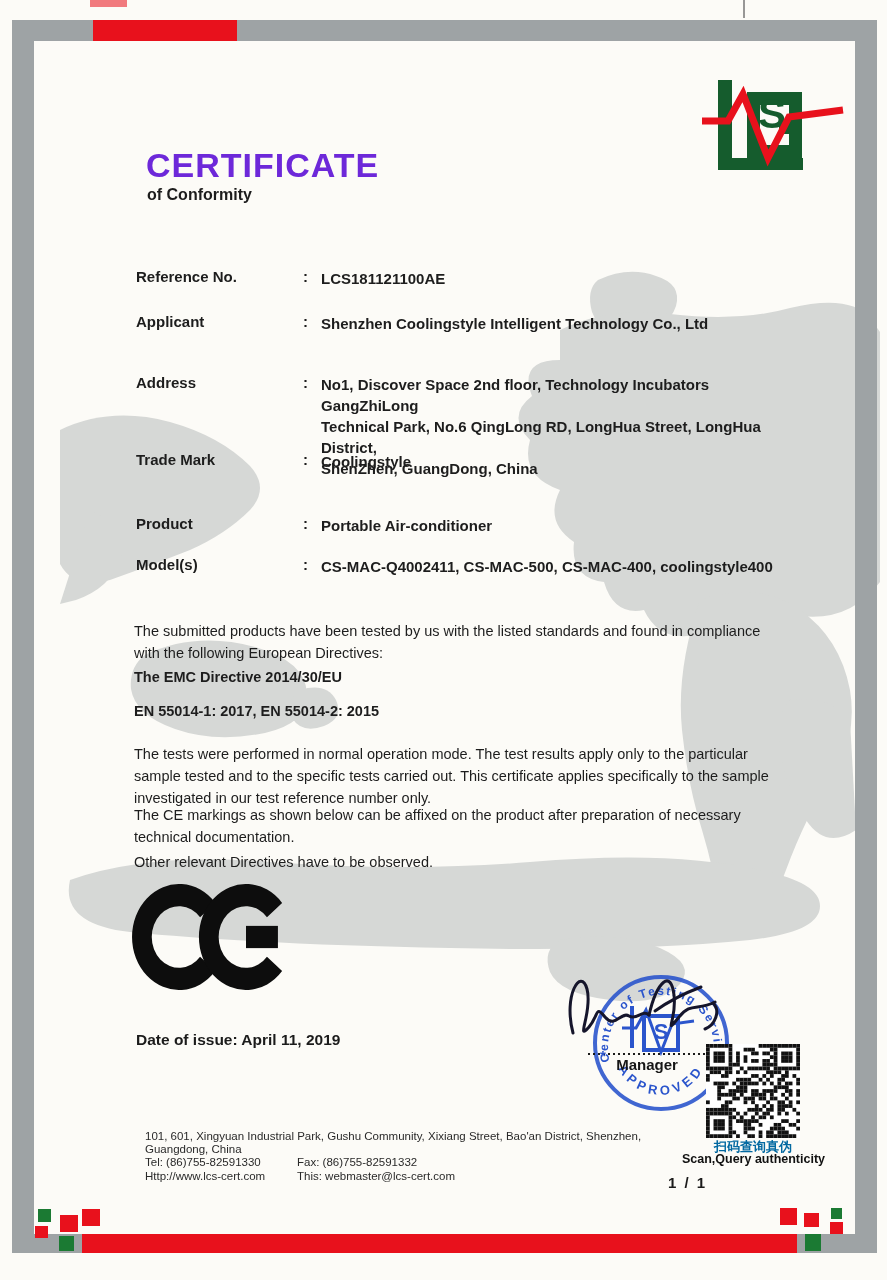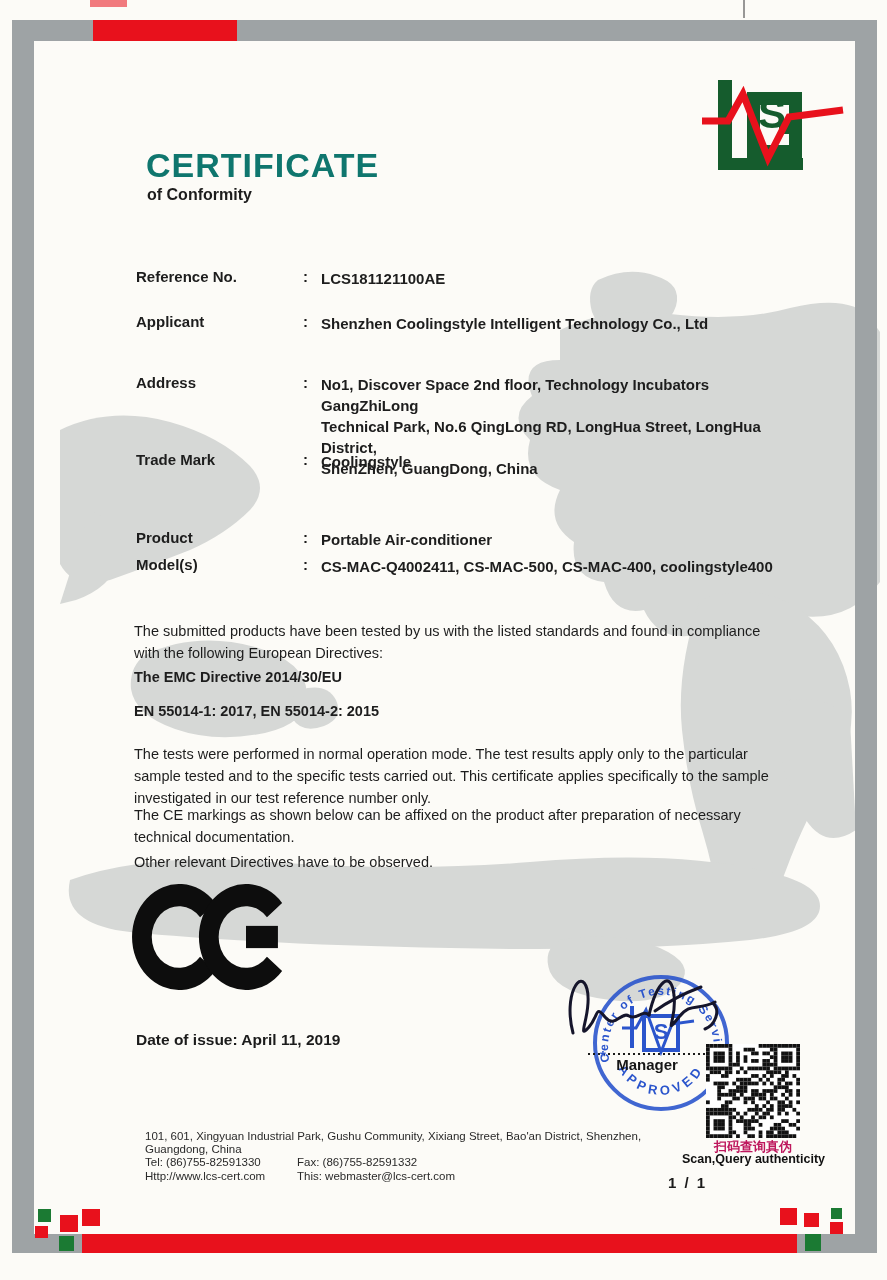--- a/index.html
+++ b/index.html
@@ -5,39 +5,39 @@
   html,body{margin:0;padding:0;}
   body{background:#e9e9e6;font-family:"Liberation Sans",sans-serif;}
   .page{position:relative;width:887px;height:1280px;background:#fcfbf7;overflow:hidden;margin:0 auto;}
   .layer{position:absolute;inset:0;}
   #map-layer{z-index:1;}
   #content-layer{z-index:2;}
   #border-layer{z-index:3;pointer-events:none;}
   .bar{position:absolute;}
   .sq{position:absolute;}
   
-  .title{position:absolute;left:146px;top:146px;font-size:34px;font-weight:bold;color:#0f766e;letter-spacing:1px;}
+  .title{position:absolute;left:146px;top:146px;font-size:34px;font-weight:bold;color:#6d28d9;letter-spacing:1px;}
   .subtitle{position:absolute;left:147px;top:186px;font-size:16px;font-weight:bold;color:#1c1c1c;}
   
   .field-row{position:absolute;left:136px;font-size:15px;font-weight:bold;color:#1d1d1d;}
   .field-row .lbl{display:inline-block;width:167px;vertical-align:top;}
   .field-row .col{display:inline-block;width:18px;vertical-align:top;}
   .field-row .val{display:inline-block;width:480px;vertical-align:top;white-space:pre-line;line-height:21px;}
   
   .para{position:absolute;left:134px;width:660px;font-size:14.5px;line-height:22px;color:#1d1d1d;white-space:pre-line;}
   .para.bold{font-weight:bold;}
   .date-line{position:absolute;left:136px;top:1031px;font-size:15.5px;font-weight:bold;color:#1b1b1b;}
   
   .footer{position:absolute;left:145px;top:1130px;font-size:11.5px;line-height:13.2px;color:#2a2a2a;}
   .footer .cols span{display:inline-block;}
   .footer .c1{width:152px;}
   .page-num{position:absolute;left:668px;top:1174px;font-size:15px;font-weight:bold;letter-spacing:2px;color:#1b1b1b;}
   
   .qr-box{position:absolute;left:706px;top:1044px;width:94px;height:94px;background:#fff;}
-  .qr-cap-zh{position:absolute;left:688px;top:1138px;width:130px;text-align:center;font-size:13px;font-weight:bold;color:#be185d;}
+  .qr-cap-zh{position:absolute;left:688px;top:1138px;width:130px;text-align:center;font-size:13px;font-weight:bold;color:#0369a1;}
   .qr-cap-en{position:absolute;left:681px;top:1152px;width:145px;text-align:center;font-size:12.5px;font-weight:bold;color:#111;}
   svg text{font-family:"Liberation Sans",sans-serif;}
 </style>
 </head>
 <body>
 
 <div class="page">
 
   <div class="layer" id="map-layer">
     <svg width="887" height="1280" viewBox="0 0 887 1280">
@@ -80,21 +80,21 @@
       <span class="lbl">Applicant</span><span class="col">:</span><span class="val">Shenzhen Coolingstyle Intelligent Technology Co., Ltd</span>
     </div>
     <div class="field-row" style="top:374px;text-decoration:underline;">
       <span class="lbl">Address</span><span class="col">:</span><span class="val">No1, Discover Space 2nd floor, Technology Incubators GangZhiLong
 Technical Park, No.6 QingLong RD, LongHua Street, LongHua District,
 ShenZhen, GuangDong, China</span>
     </div>
     <div class="field-row" style="top:451px;">
       <span class="lbl">Trade Mark</span><span class="col">:</span><span class="val">Coolingstyle</span>
     </div>
-    <div class="field-row" style="top:529px;">
+    <div class="field-row" style="top:515px;">
       <span class="lbl">Product</span><span class="col">:</span><span class="val">Portable Air-conditioner</span>
     </div>
     <div class="field-row" style="top:556px;">
       <span class="lbl">Model(s)</span><span class="col">:</span><span class="val">CS-MAC-Q4002411, CS-MAC-500, CS-MAC-400, coolingstyle400</span>
     </div>
 
     <div class="para" style="top:620px;">The submitted products have been tested by us with the listed standards and found in compliance
 with the following European Directives:</div>
     <div class="para bold" style="top:666px;">The EMC Directive 2014/30/EU</div>
     <div class="para bold" style="top:700px;">EN 55014-1: 2017, EN 55014-2: 2015</div>

